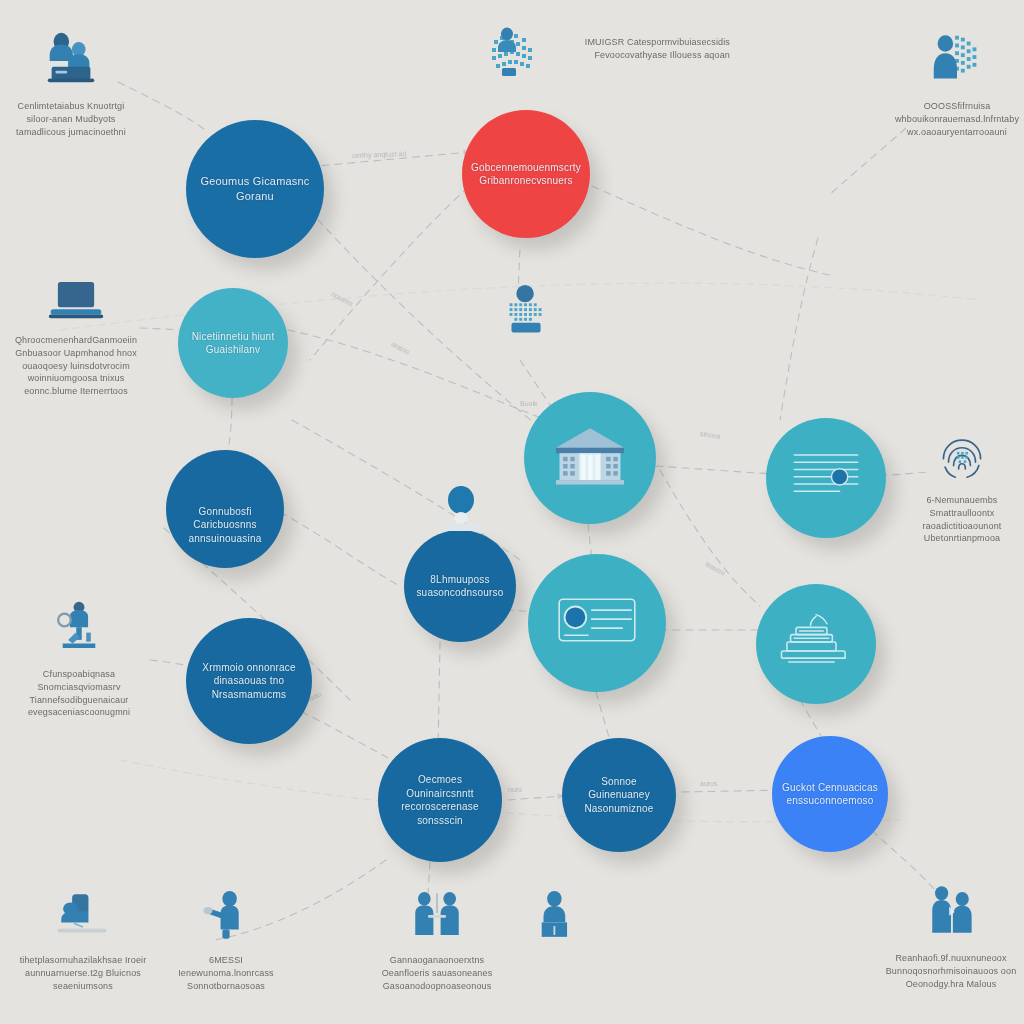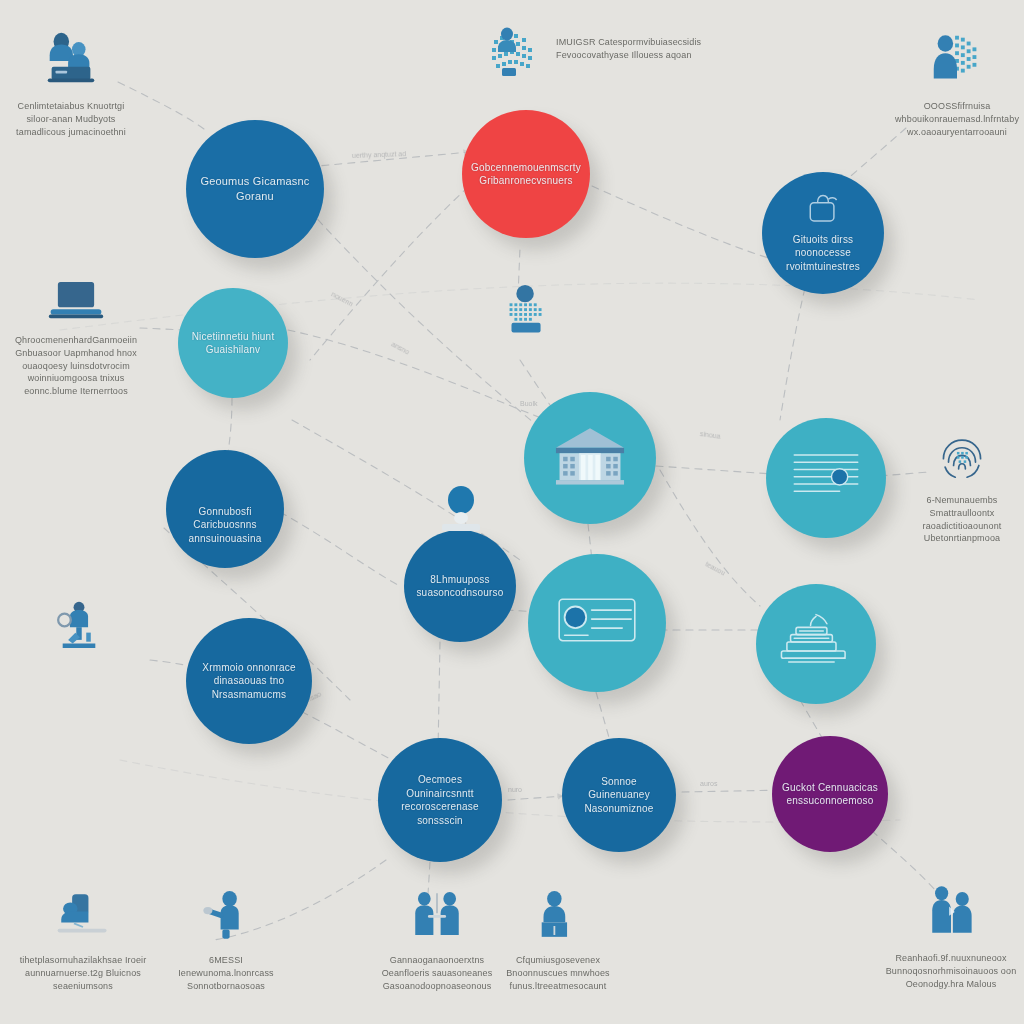--- a/index.html
+++ b/index.html
@@ -199,21 +199,21 @@
             <rect x="28" y="38" width="4" height="4"></rect>
           <rect x="34" y="38" width="4" height="4"></rect>
             <rect x="40" y="40" width="4" height="4"></rect>
           <rect x="46" y="42" width="4" height="4"></rect>
         </g>
         <ellipse cx="27" cy="12" rx="6" ry="6.5" fill="#2a7bb0"></ellipse>
         <path d="M18 26c0-5 4-8 9-8s9 3 9 8v4H18z" fill="#2f86b8"></path>
         <rect x="22" y="46" width="14" height="8" rx="1.5" fill="#2a7bb0"></rect>
       </svg>
     </div>
-    <div class="cap" style="font-size:9px;text-align:left;flex:1;margin-top:14px;">IMUIGSR Catespormvibuiasecsidis Fevoocovathyase Illouess aqoan</div>
+    <div class="cap" style="font-size:9px;text-align:right;flex:1;margin-top:14px;">IMUIGSR Catespormvibuiasecsidis Fevoocovathyase Illouess aqoan</div>
   </div>
 
   <div class="picto" style="left:882px;top:28px;width:150px;">
     <div class="pic">
       <svg width="62" height="62" viewBox="0 0 64 64">
         <g fill="#3fa3c8">
           <rect x="30" y="8" width="4" height="4"></rect>
             <rect x="36" y="10" width="4" height="4"></rect>
           <rect x="42" y="14" width="4" height="4"></rect>
             <rect x="48" y="20" width="4" height="4"></rect>
@@ -289,20 +289,21 @@
       <svg width="58" height="58" viewBox="0 0 64 64">
         <ellipse cx="32" cy="8" rx="6" ry="6" fill="#2d5f88"></ellipse>
         <path d="M22 18c0-4 4-7 10-7s10 3 10 7v12H22z" fill="#2a7bb0"></path>
         <ellipse cx="16" cy="22" rx="7" ry="7" fill="none" stroke="#7a95ab" stroke-width="2.5"></ellipse>
         <rect x="29" y="30" width="6" height="14" fill="#2a7bb0"></rect>
         <path d="M14 48h36v5H14z" fill="#2a7bb0"></path>
         <path d="M20 44l8-8 5 5-8 7z" fill="#3f8ec0"></path>
         <rect x="40" y="36" width="5" height="10" fill="#3f8ec0"></rect>
       </svg>
     </div>
+    <div class="cap" style="font-size:9px;">Cfunspoabiqnasa Snomciasqviomasrv Tiannefsodibguenaicaur evegsaceniascoonugmni</div>
   </div>
 
   <div class="picto" style="left:900px;top:430px;width:124px;">
     <div class="pic">
       <svg width="54" height="54" viewBox="0 0 64 64">
         <g fill="none" stroke="#2d5f88" stroke-width="2" stroke-linecap="round">
           <path d="M10 34c0-13 10-22 22-22s22 9 22 22"></path>
           <path d="M16 38c0-10 7-17 16-17s16 7 16 17"></path>
           <path d="M22 42c0-7 4-12 10-12s10 5 10 12"></path>
           <path d="M28 46c0-4 2-6 4-6s4 2 4 6"></path>
@@ -366,21 +367,20 @@
 
   <div class="picto" style="left:496px;top:888px;width:124px;">
     <div class="pic">
       <svg width="58" height="56" viewBox="0 0 64 58">
         <ellipse cx="28" cy="10" rx="8" ry="8.5" fill="#2a7bb0"></ellipse>
         <path d="M16 30c0-8 5-12 12-12s12 4 12 12v6H16z" fill="#2a7bb0"></path>
         <path d="M14 36h28v16H14z" fill="#2a7bb0"></path>
         <path d="M28 40v10" stroke="#cdd6dc" stroke-width="2" fill="none"></path>
       </svg>
     </div>
-    <div class="cap" style="font-size:9px;">Cfqumiusgosevenex Bnoonnuscues mnwhoes funus.ltreeatmesocaunt</div>
   </div>
 
   <div class="picto" style="left:878px;top:884px;width:146px;">
     <div class="pic">
       <svg width="60" height="58" viewBox="0 0 64 58">
         <ellipse cx="22" cy="8" rx="7" ry="7.5" fill="#2a7bb0"></ellipse>
         <path d="M12 26c0-7 4-11 10-11s10 4 10 11v24H12z" fill="#2a7bb0"></path>
         <ellipse cx="44" cy="14" rx="7" ry="7.5" fill="#2a7bb0"></ellipse>
         <path d="M34 32c0-7 4-11 10-11s10 4 10 11v18H34z" fill="#2a7bb0"></path>
         <path d="M30 22l6 6-6 4" fill="#eaf2f7" opacity=".85"></path>
@@ -390,32 +390,20 @@
   </div>
 
   <div class="node" style="left:186px;top:120px;width:138px;height:138px;background:#1a6ea6;">
     <div class="nlabel" style="font-size:11px;">Geoumus Gicamasnc Goranu</div>
   </div>
 
   <div class="node" style="left:462px;top:110px;width:128px;height:128px;background:#ef4444;">
     <div class="nlabel" style="font-size:10px;">Gobcennemouenmscrty Gribanronecvsnuers</div>
   </div>
 
-  <div class="node" style="left:762px;top:172px;width:122px;height:122px;background:#1a6ea6;">
-    <div class="nicon">
-      <svg width="40" height="34" viewBox="0 0 44 36">
-        <g fill="none" stroke="#bcd6e8" stroke-width="1.6">
-          <rect x="8" y="10" width="26" height="20" rx="4"></rect>
-          <path d="M16 10c0-5 2-8 6-8s6 3 6 8"></path>
-          <path d="M28 6c3-2 7-2 9 1"></path>
-        </g>
-      </svg>
-    </div>
-    <div class="nlabel" style="font-size:10px;">Gituoits dirss noonocesse rvoitmtuinestres</div>
-  </div>
 
   <div class="node" style="left:178px;top:288px;width:110px;height:110px;background:#44b2c6;">
     <div class="nlabel" style="font-size:10px;">Nicetiinnetiu hiunt Guaishilanv</div>
   </div>
 
   <div class="node" style="left:166px;top:450px;width:118px;height:118px;background:#17699f;">
     <div class="nlabel" style="font-size:10px;margin-top:32px;">Gonnubosfi Caricbuosnns annsuinouasina</div>
   </div>
 
   <div class="node" style="left:524px;top:392px;width:132px;height:132px;background:#3eb0c4;">
@@ -516,17 +504,17 @@
   </div>
 
   <div class="node" style="left:378px;top:738px;width:124px;height:124px;background:#17699f;align-items:center;">
     <div class="nlabel" style="font-size:10px;">Oecmoes Ouninaircsnntt recoroscerenase sonssscin</div>
   </div>
 
   <div class="node" style="left:562px;top:738px;width:114px;height:114px;background:#17699f;">
     <div class="nlabel" style="font-size:10px;">Sonnoe Guinenuaney Nasonumiznoe</div>
   </div>
 
-  <div class="node" style="left:772px;top:736px;width:116px;height:116px;background:#701a75;">
+  <div class="node" style="left:772px;top:736px;width:116px;height:116px;background:#3b82f6;">
     <div class="nlabel" style="font-size:10px;">Guckot Cennuacicas enssuconnoemoso</div>
   </div>
 
 </div>
 
 </body></html>

